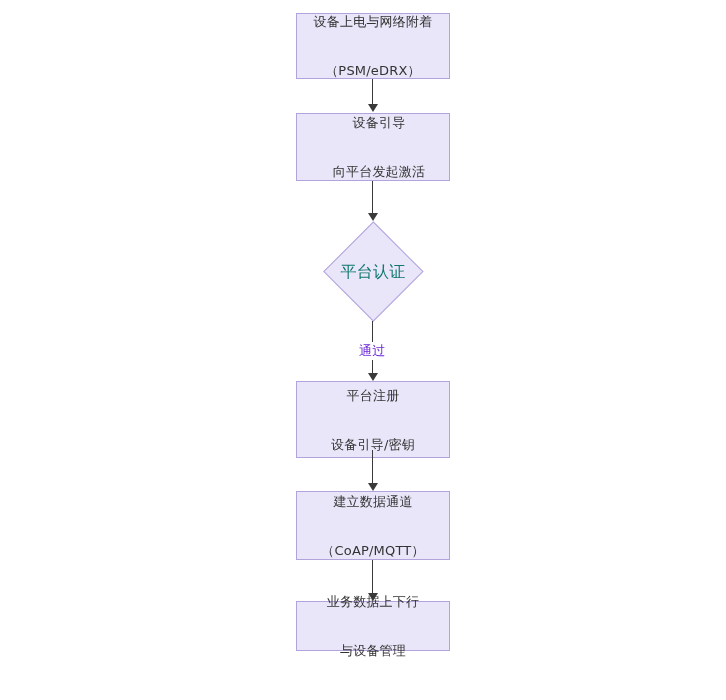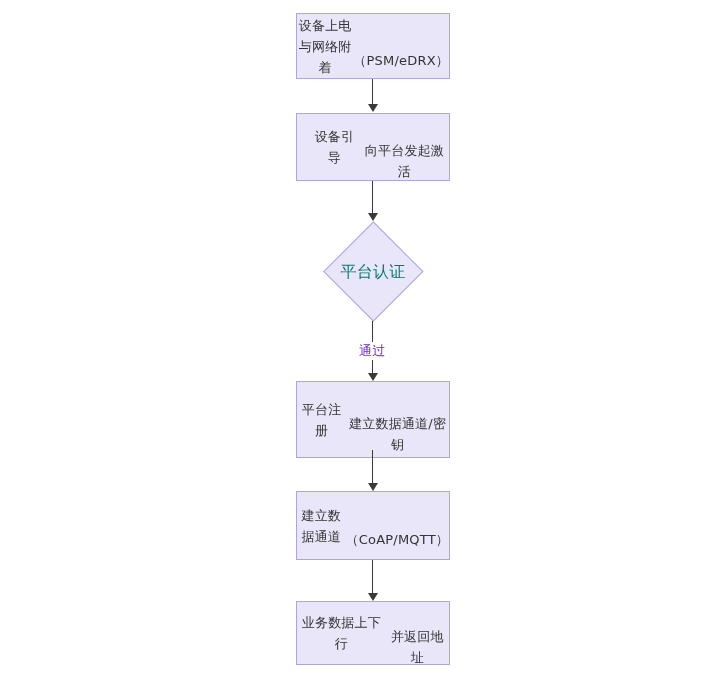--- a/index.html
+++ b/index.html
@@ -17,21 +17,21 @@
     height: 700px;
     background: #ffffff;
     overflow: hidden;
   }
   .node {
     position: absolute;
     box-sizing: border-box;
     background: #e8e6f8;
     border: 1px solid #b3a3dd;
     display: flex;
-    flex-direction: row;
+    flex-direction: column;
     align-items: center;
     justify-content: center;
     text-align: center;
     font-size: 13px;
     line-height: 21px;
     color: #333333;
     letter-spacing: 0.2px;
   }
   .node .line2 {
     display: block;
@@ -118,32 +118,32 @@
     <div class="diamond-shape"></div>
     <div class="diamond-label">平台认证</div>
   </div>
 
   <div class="edge" style="left:372px; top:321px; height:54px;"></div>
   <div class="arrowhead" style="left:368px; top:373px;"></div>
   <div class="edge-label" style="left:356px; top:342px;">通过</div>
 
   <div class="node" style="left:296px; top:381px; width:154px; height:77px;">
     <span>平台注册</span>
-    <span class="line2">建立数据通道/密钥</span>
+    <span class="line2">设备引导/密钥</span>
   </div>
 
   <div class="edge" style="left:372px; top:450px; height:34px;"></div>
   <div class="arrowhead" style="left:368px; top:483px;"></div>
 
   <div class="node" style="left:296px; top:491px; width:154px; height:69px;">
     <span>建立数据通道</span>
     <span class="line2">（CoAP/MQTT）</span>
   </div>
 
   <div class="edge" style="left:372px; top:560px; height:34px;"></div>
   <div class="arrowhead" style="left:368px; top:593px;"></div>
 
-  <div class="node" style="left:296px; top:601px; width:154px; height:64px;">
+  <div class="node" style="left:296px; top:601px; width:154px; height:50px;">
     <span>业务数据上下行</span>
-    <span class="line2">并返回地址</span>
+    <span class="line2">与设备管理</span>
   </div>
 
 </div>
 
 </body></html>

